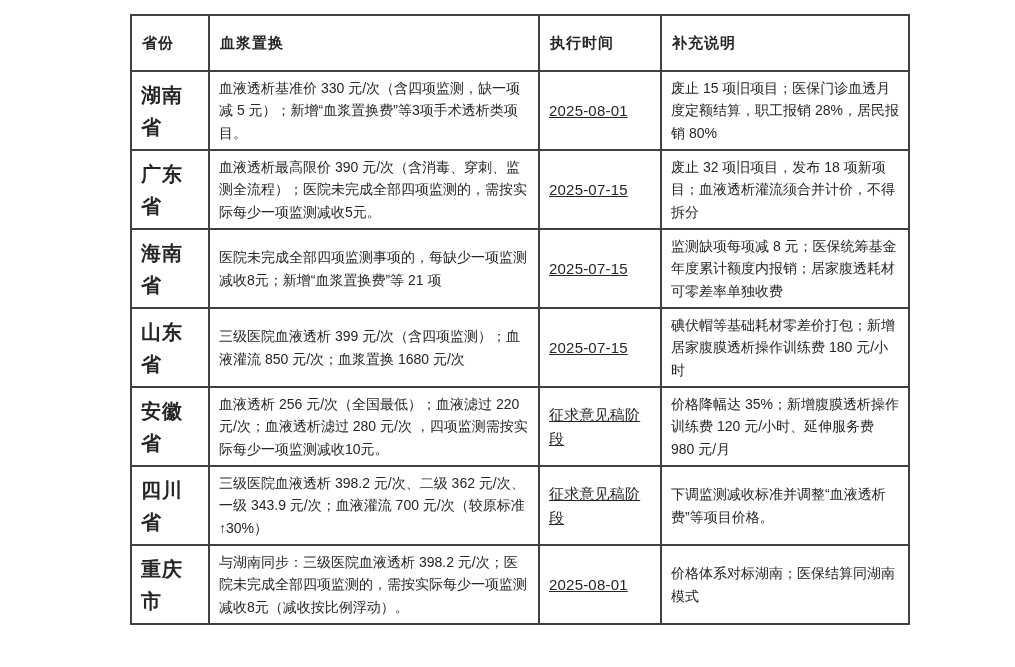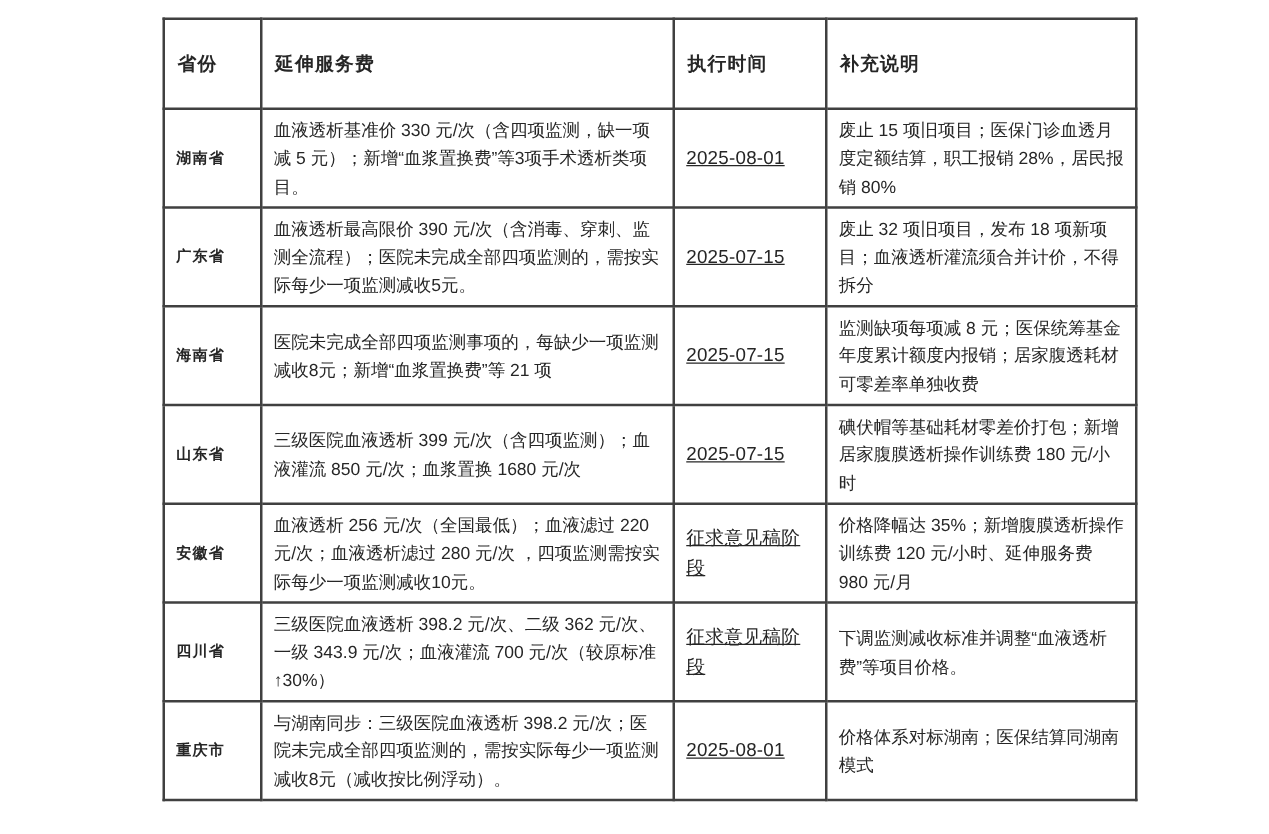--- a/index.html
+++ b/index.html
@@ -25,38 +25,38 @@
     background: #ffffff;
   }
   .price-table th,
   .price-table td {
     border: 2px solid #404040;
     color: #262626;
     vertical-align: middle;
     box-sizing: border-box;
     overflow: hidden;
   }
-  .price-table thead tr { height: 72px; margin-top: 44px; }
+  .price-table thead tr { height: 56px; margin-top: 44px; }
   .price-table tbody tr { height: 79px; }
   .price-table th {
     font-size: 15px;
     font-weight: bold;
     text-align: left;
     padding: 0 10px;
     letter-spacing: 1px;
   }
   .price-table td {
     font-size: 14px;
     line-height: 1.6;
     padding: 2px 9px;
     text-align: left;
   }
   .price-table td.cell-province {
     font-weight: bold;
-    font-size: 12px;
+    font-size: 20px;
     letter-spacing: 1px;
   }
   .price-table td.cell-time {
     font-size: 15px;
     letter-spacing: 0.2px;
     text-decoration: underline;
   }
 </style>
 </head>
 <body>
@@ -65,21 +65,21 @@
   <table class="price-table">
     <colgroup>
       <col style="width:78px">
       <col style="width:330px">
       <col style="width:122px">
       <col style="width:248px">
     </colgroup>
     <thead>
       <tr>
         <th>省份</th>
-        <th>延伸服务费</th>
+        <th>血浆置换</th>
         <th>执行时间</th>
         <th>补充说明</th>
       </tr>
     </thead>
     <tbody>
       <tr>
         <td class="cell-province">湖南省</td>
         <td>血液透析基准价 330 元/次（含四项监测，缺一项减 5 元）；新增“血浆置换费”等3项手术透析类项目。</td>
         <td class="cell-time">2025-08-01</td>
         <td>废止 15 项旧项目；医保门诊血透月度定额结算，职工报销 28%，居民报销 80%</td>

